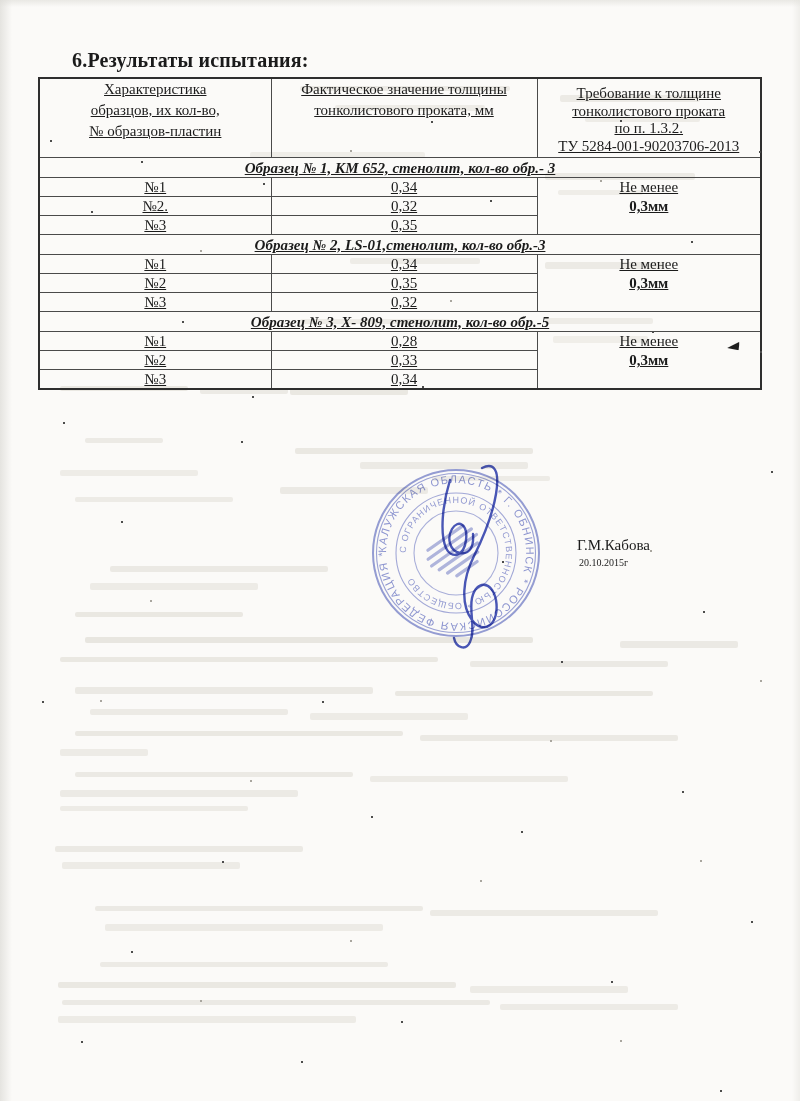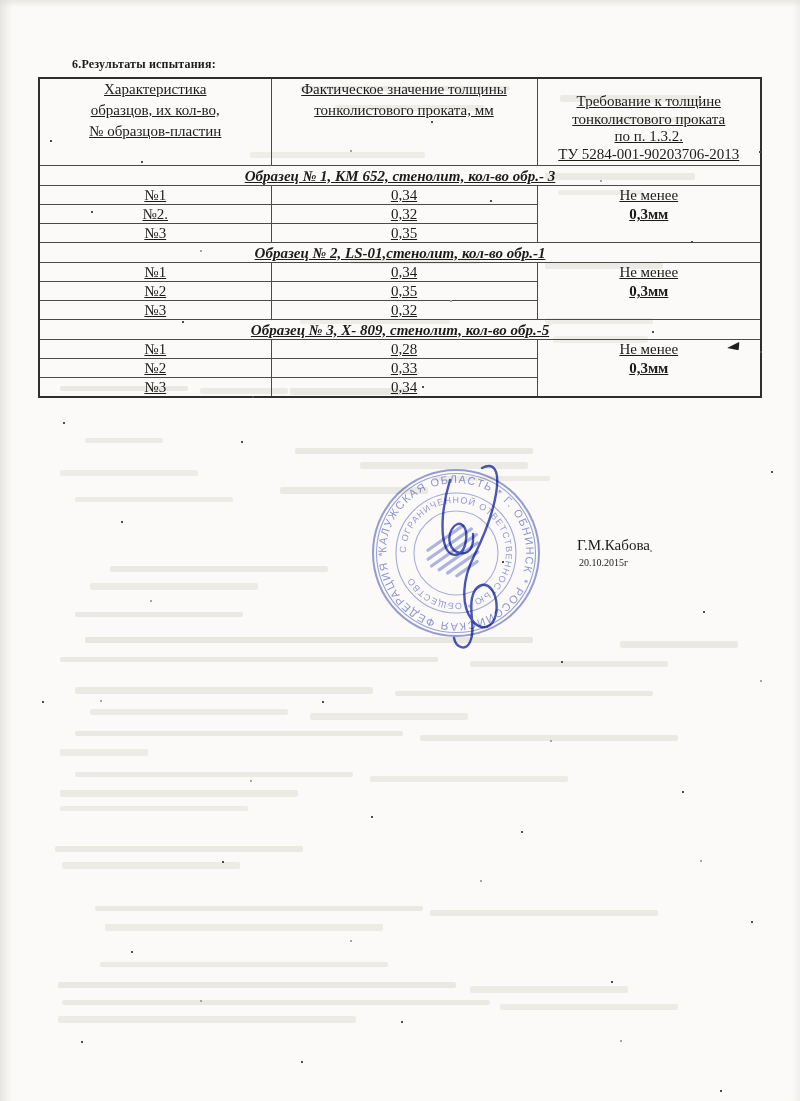--- a/index.html
+++ b/index.html
@@ -9,34 +9,34 @@
     font-family:"Liberation Serif","DejaVu Serif",serif;
     color:#1b1b1b;
   }
   .edge-left{position:absolute;left:0;top:0;width:12px;height:1101px;
     background:linear-gradient(to right,#d9d8d3,rgba(217,216,211,0));opacity:.65;}
   .edge-top{position:absolute;left:0;top:0;width:800px;height:7px;
     background:linear-gradient(to bottom,#dddcd7,rgba(221,220,215,0));opacity:.6;}
   .edge-right{position:absolute;right:0;top:0;width:8px;height:1101px;
     background:linear-gradient(to left,#e3e2dd,rgba(227,226,221,0));opacity:.5;}
 
-  .doc-title{position:absolute;left:72px;top:57px;font-size:12px;font-weight:bold;letter-spacing:.2px;}
+  .doc-title{position:absolute;left:72px;top:49px;font-size:20px;font-weight:bold;letter-spacing:.2px;}
 
   table.results{
     position:absolute;left:38px;top:77px;width:722px;
     border-collapse:collapse;table-layout:fixed;
     font-size:15px;
   }
   table.results td,table.results th{
     border:1px solid #4a4a4a;padding:0 4px;overflow:hidden;text-decoration:underline;
   }
   table.results{border:2px solid #2e2e2e;}
   th.h-cell{font-weight:normal;vertical-align:top;text-align:center;
     white-space:pre-line;padding-top:5px;line-height:21px;height:72px;}
-  th.h-cell.tight{line-height:17.5px;padding-top:14px;}
+  th.h-cell.tight{line-height:17.5px;padding-top:6px;}
   td.section-title{height:19px;text-align:center;font-weight:bold;font-style:italic;line-height:18px;}
   td.row-label,td.row-value{height:18px;text-align:center;line-height:17px;}
   td.req-cell{vertical-align:top;text-align:center;padding-top:3px;line-height:19px;}
   .req-bold{font-weight:bold;}
 
   .signoff-left{position:absolute;left:72px;top:537px;font-size:15px;}
   .signoff-name{position:absolute;left:577px;top:537px;font-size:15px;}
   .signoff-date{position:absolute;left:579px;top:557px;font-size:10px;}
 
   .stamp-wrap{position:absolute;left:368px;top:465px;width:176px;height:176px;
@@ -147,21 +147,21 @@
     <tr>
       <td class="row-label">№2.</td>
       <td class="row-value">0,32</td>
     </tr>
     <tr>
       <td class="row-label">№3</td>
       <td class="row-value">0,35</td>
     </tr>
 
     <tr>
-      <td class="section-title" colspan="3">Образец № 2, LS-01,стенолит, кол-во обр.-1</td>
+      <td class="section-title" colspan="3">Образец № 2, LS-01,стенолит, кол-во обр.-3</td>
     </tr>
     <tr>
       <td class="row-label">№1</td>
       <td class="row-value">0,34</td>
       <td class="req-cell" rowspan="3">
         <div>Не менее</div>
         <div class="req-bold">0,3мм</div>
       </td>
     </tr>
     <tr>

